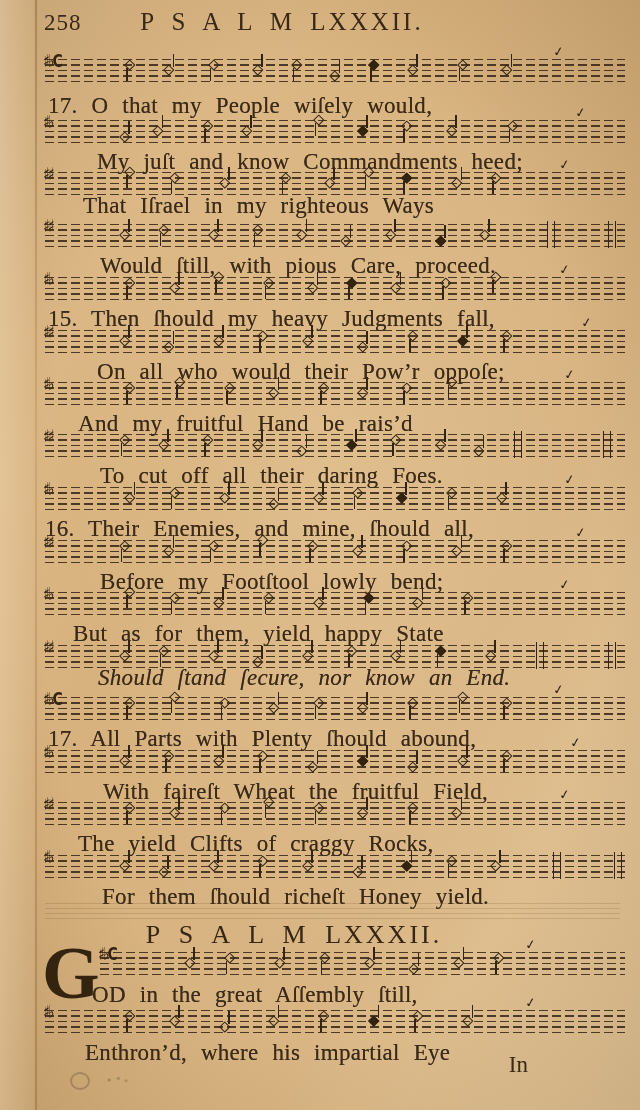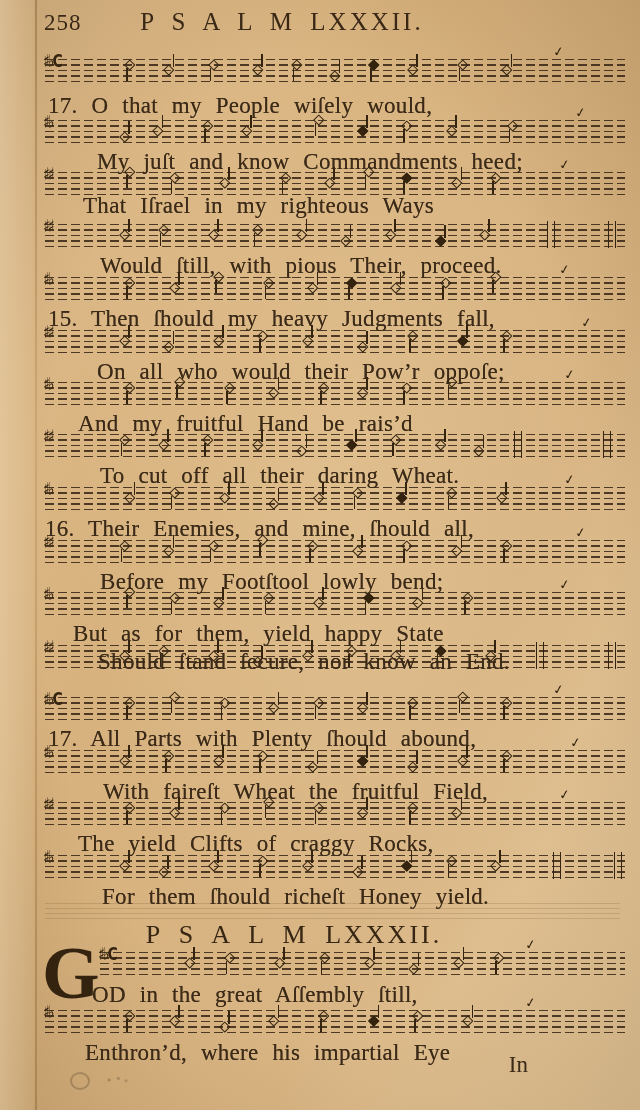--- a/index.html
+++ b/index.html
@@ -248,21 +248,21 @@
           <i class="head"></i>
           <i class="stem"></i>
         </span>
         <span class="note up" style="left: 435.96px; top: 9px;">
           <i class="head"></i>
           <i class="stem"></i>
         </span>
         <span class="bar" style="left: 502.44px;"></span>
         <span class="bar" style="left: 563.38px;"></span>
       </div>
-      <div class="lyric" style="top: 253px; left: 100px;">Would ſtill, with pious Their, proceed.</div>
+      <div class="lyric" style="top: 253px; left: 100px;">Would ſtill, with pious Care, proceed.</div>
       <div class="stave" style="top: 275px; left: 45px; width: 580px;">
         <div class="sline" style="top: 1.5px;"></div>
         <div class="sline" style="top: 7px;"></div>
         <div class="sline" style="top: 12.5px;"></div>
         <div class="sline" style="top: 18px;"></div>
         <div class="sline" style="top: 23.5px;"></div>
         <span class="clef">♯♭</span>
         <span class="note down" style="left: 81.4px; top: 3.5px;">
           <i class="head"></i>
           <i class="stem"></i>
@@ -429,21 +429,21 @@
           <i class="head"></i>
           <i class="stem"></i>
         </span>
         <span class="note up" style="left: 430.42px; top: 14.5px;">
           <i class="head"></i>
           <i class="stem"></i>
         </span>
         <span class="bar" style="left: 469.2px;"></span>
         <span class="bar" style="left: 557.84px;"></span>
       </div>
-      <div class="lyric" style="top: 463px; left: 100px;">To cut off all their daring Wheat.</div>
+      <div class="lyric" style="top: 463px; left: 100px;">To cut off all their daring Foes.</div>
       <div class="stave" style="top: 485px; left: 45px; width: 580px;">
         <div class="sline" style="top: 1.5px;"></div>
         <div class="sline" style="top: 7px;"></div>
         <div class="sline" style="top: 12.5px;"></div>
         <div class="sline" style="top: 18px;"></div>
         <div class="sline" style="top: 23.5px;"></div>
         <span class="clef">♯♭</span>
         <span class="note up" style="left: 81.4px; top: 9px;">
           <i class="head"></i>
           <i class="stem"></i>
@@ -610,21 +610,21 @@
           <i class="head"></i>
           <i class="stem"></i>
         </span>
         <span class="note up" style="left: 441.5px; top: 9px;">
           <i class="head"></i>
           <i class="stem"></i>
         </span>
         <span class="bar" style="left: 491.36px;"></span>
         <span class="bar" style="left: 563.38px;"></span>
       </div>
-      <div class="lyric" style="top: 649px; left: 98px;">Should ſtand ſecure, nor know an End.</div>
+      <div class="lyric" style="top: 665px; left: 98px; font-style: italic;">Should ſtand ſecure, nor know an End.</div>
       <div class="stave" style="top: 695px; left: 45px; width: 580px;">
         <div class="sline" style="top: 1.5px;"></div>
         <div class="sline" style="top: 7px;"></div>
         <div class="sline" style="top: 12.5px;"></div>
         <div class="sline" style="top: 18px;"></div>
         <div class="sline" style="top: 23.5px;"></div>
         <span class="clef">♯♭C</span>
         <span class="note down" style="left: 81.4px; top: 3.5px;">
           <i class="head"></i>
           <i class="stem"></i>

